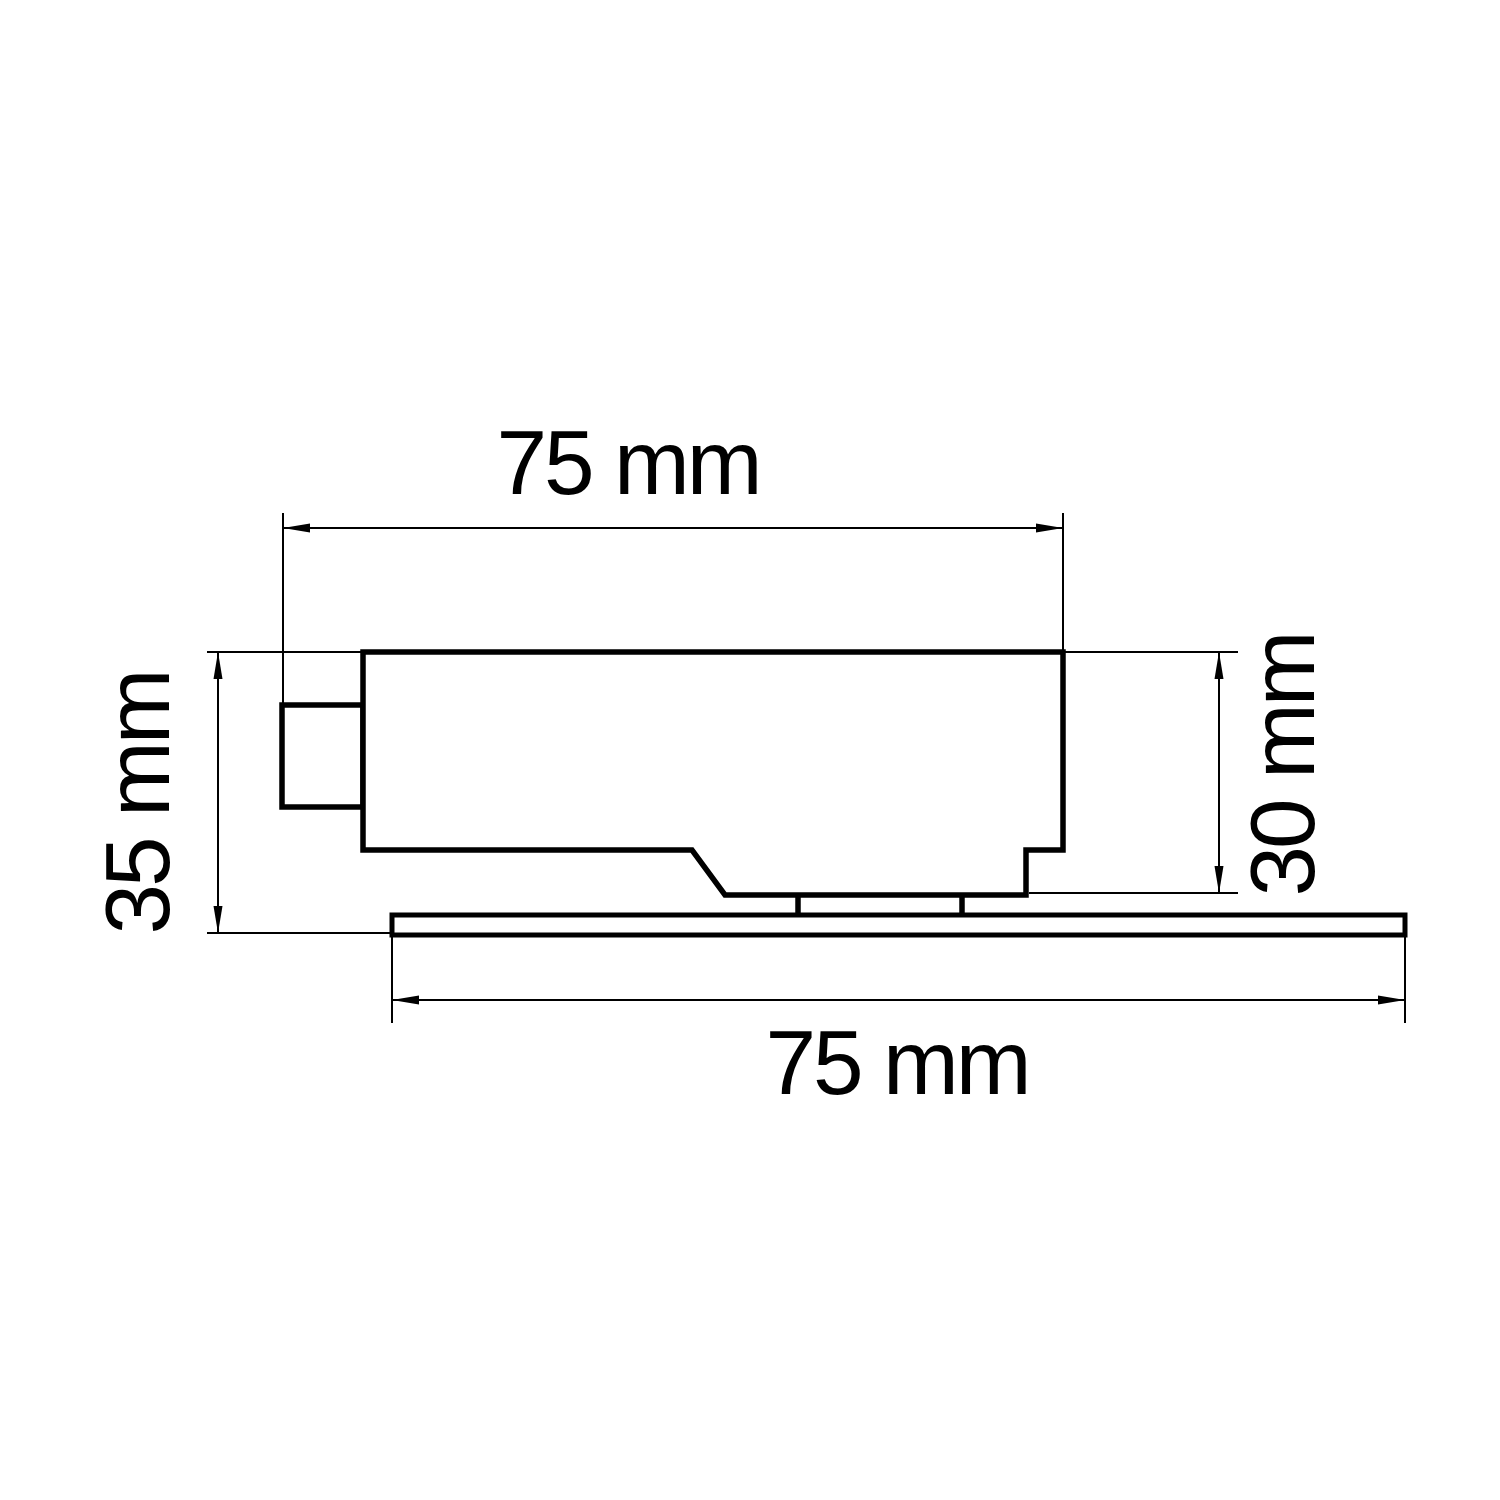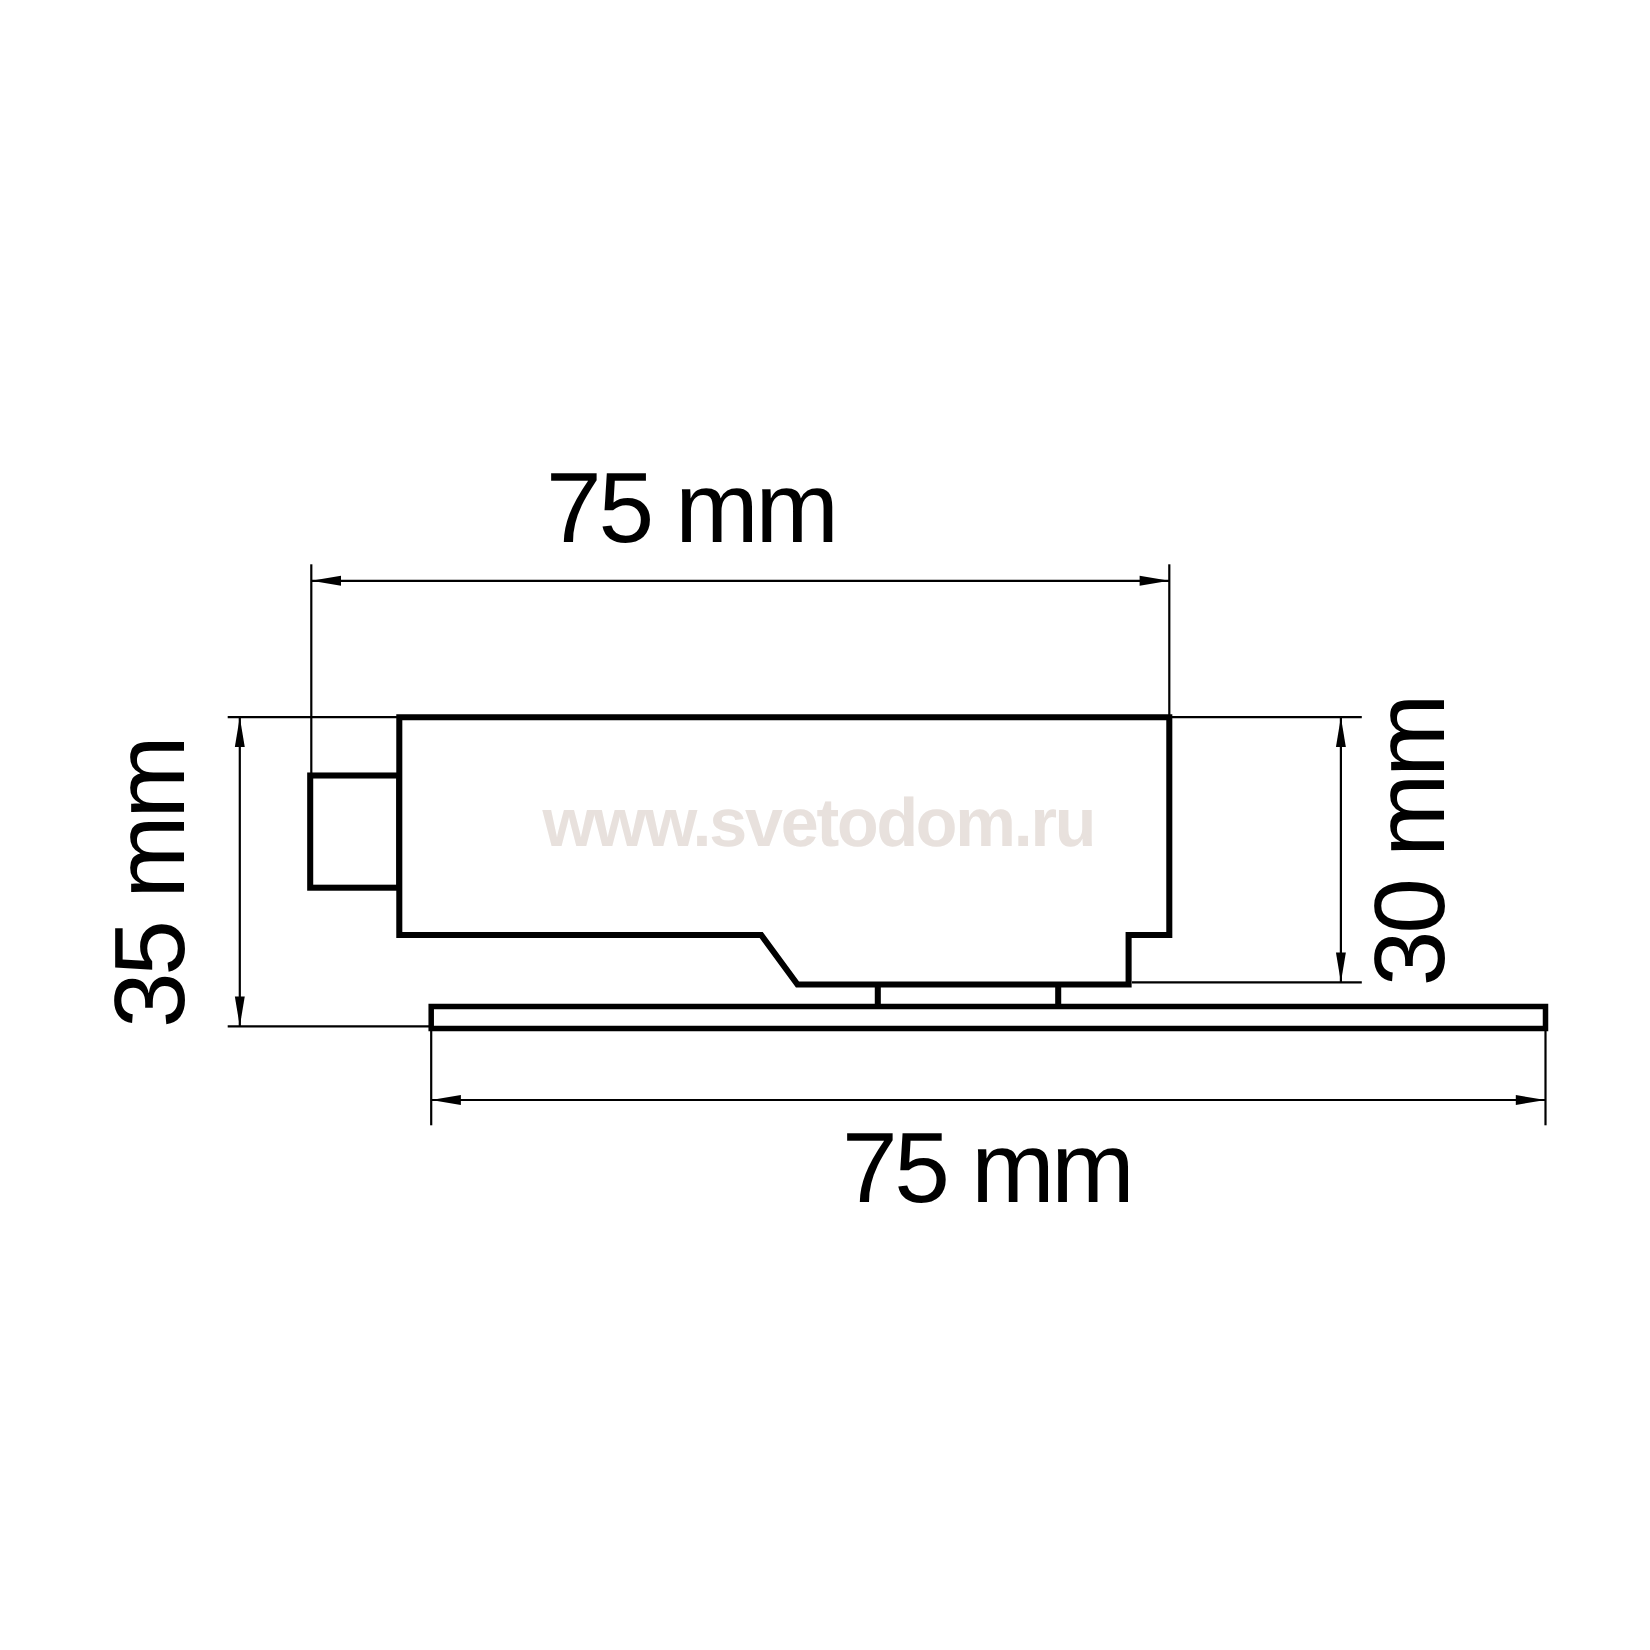--- a/index.html
+++ b/index.html
@@ -90,20 +90,19 @@
     <rect x="282" y="705" width="81" height="102" fill="#ffffff" stroke="#000000" stroke-width="5.5"></rect>
 
     <path d="M 363 652 H 1063 V 850 H 1026 V 895 H 725 L 692 850 H 363 Z" fill="#ffffff" stroke="#000000" stroke-width="5.5" stroke-linejoin="miter"></path>
 
     <line x1="798" y1="895" x2="798" y2="916" stroke="#000000" stroke-width="5.5"></line>
     <line x1="962" y1="895" x2="962" y2="916" stroke="#000000" stroke-width="5.5"></line>
 
     <rect x="392" y="915" width="1013" height="20" fill="#ffffff" stroke="#000000" stroke-width="5"></rect>
   </svg>
 
-  <div id="watermark">www.svetodom.ru</div>
 
   <div id="label-top" class="dim-label">75 mm</div>
   <div id="label-left" class="dim-label vertical">35 mm</div>
   <div id="label-right" class="dim-label vertical">30 mm</div>
   <div id="label-bottom" class="dim-label">75 mm</div>
 
 </div>
 
 </body></html>

